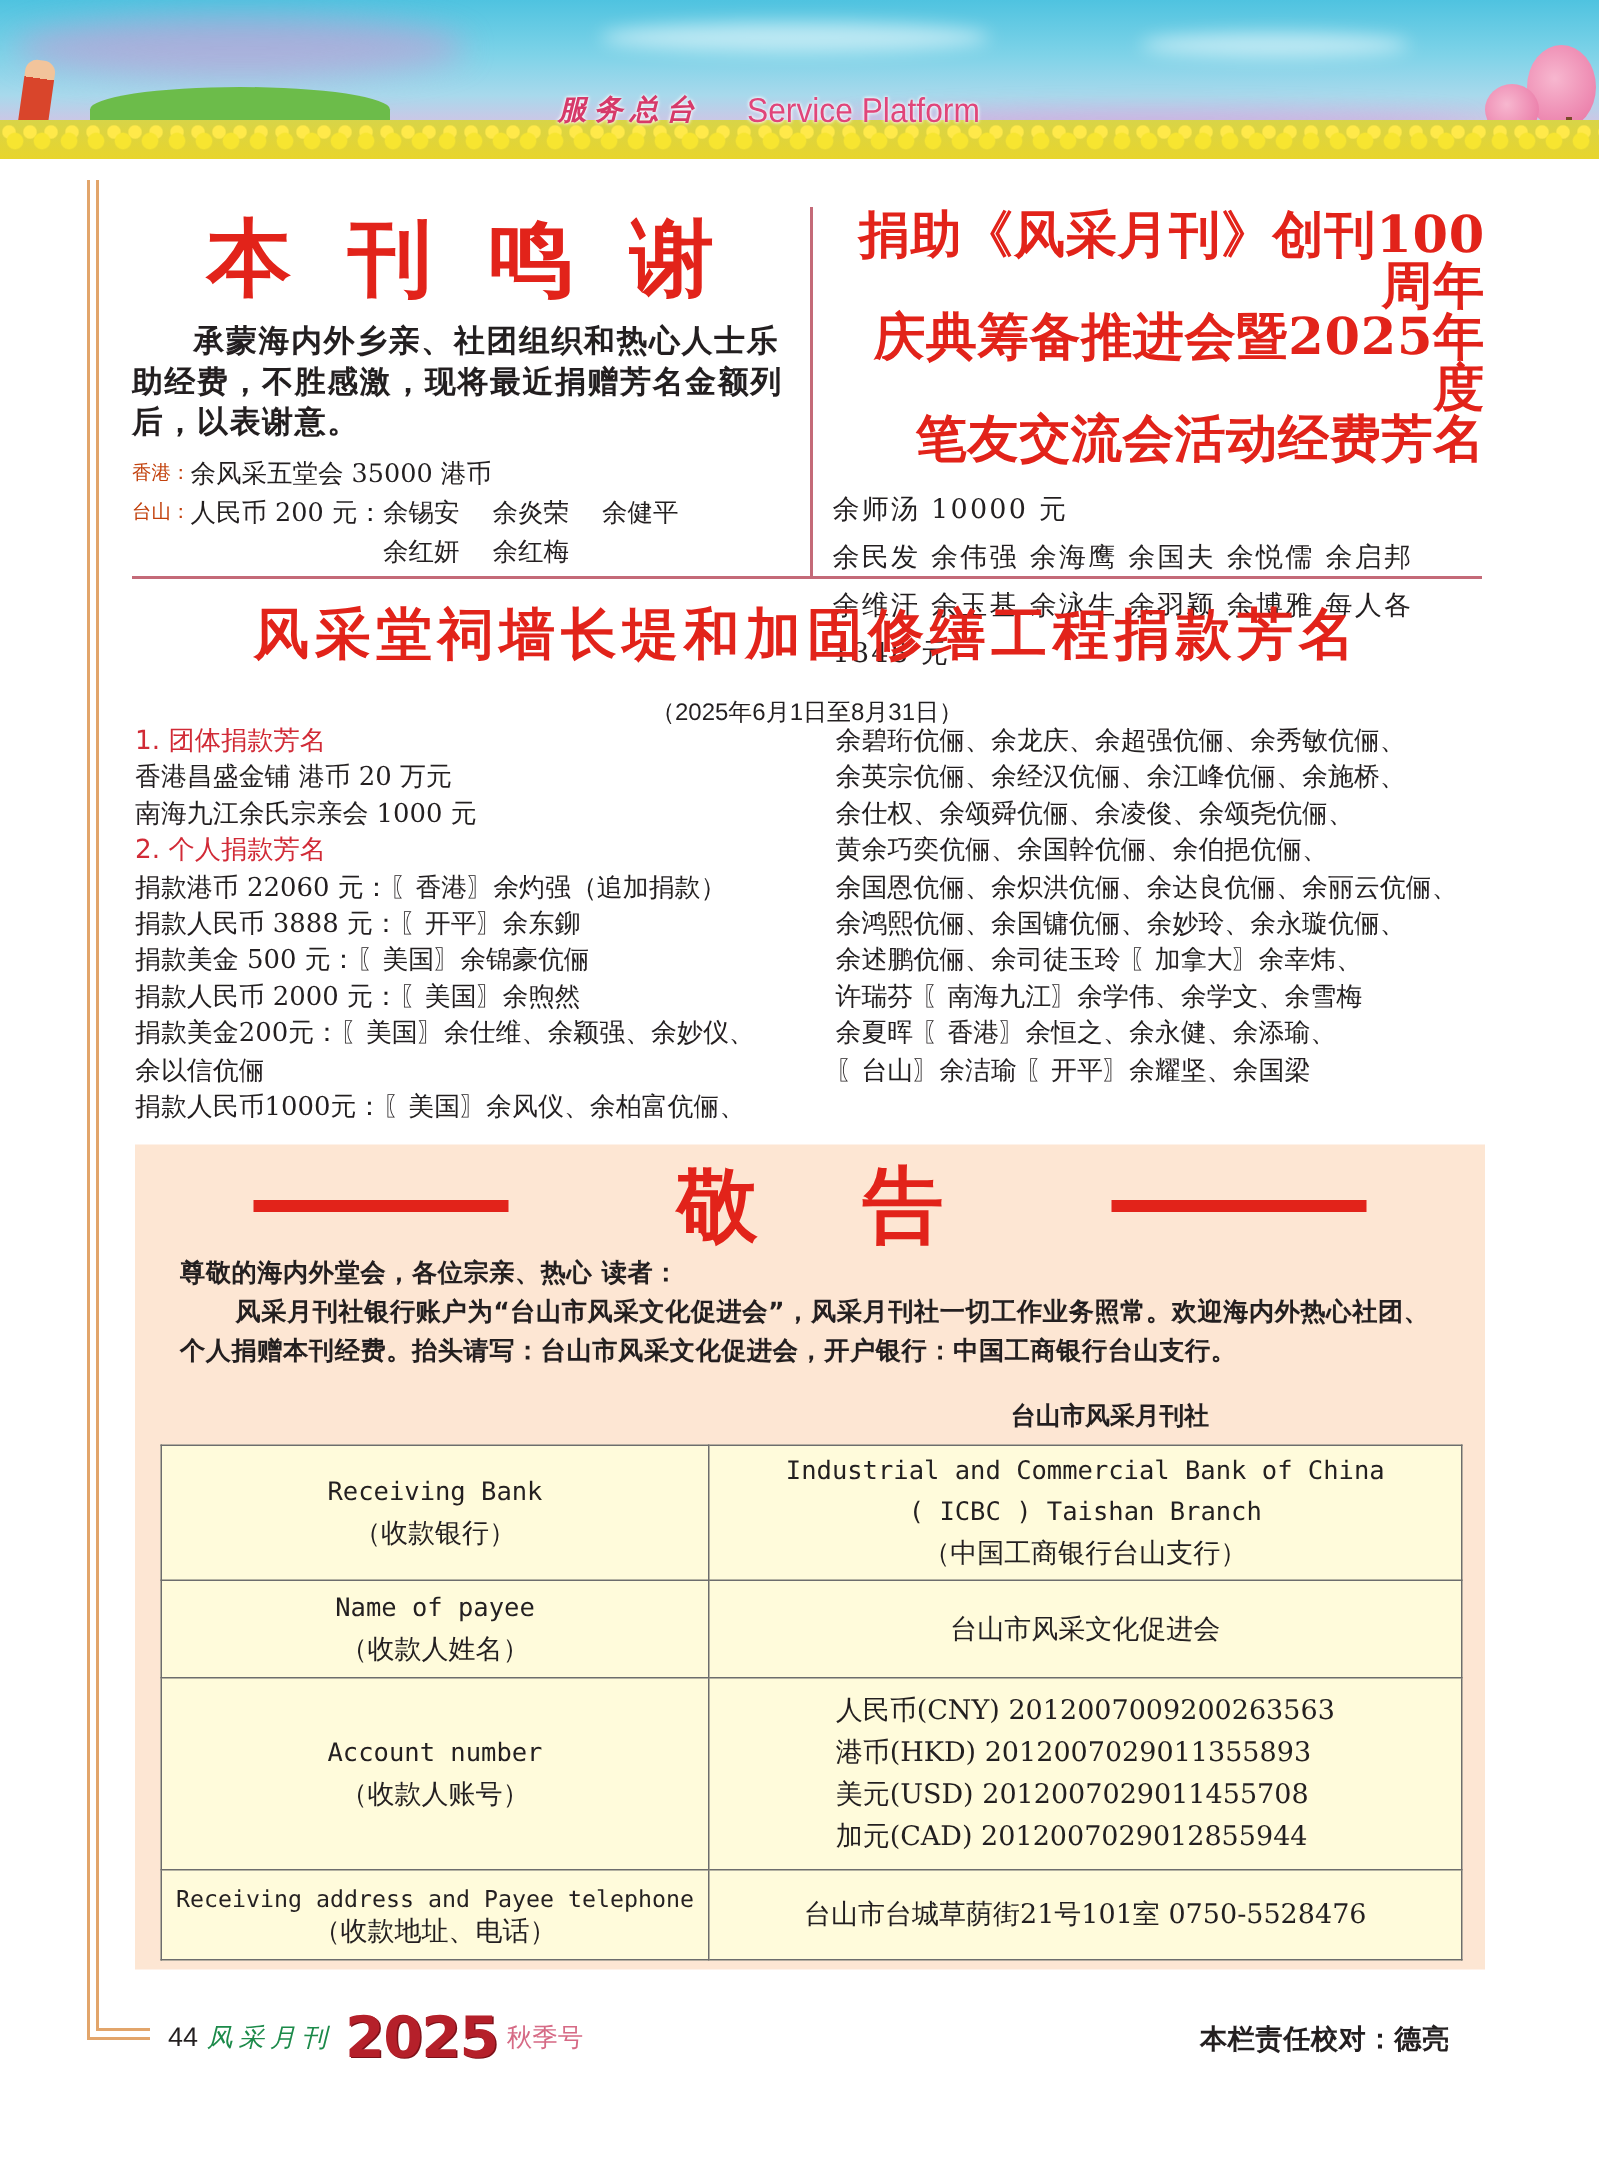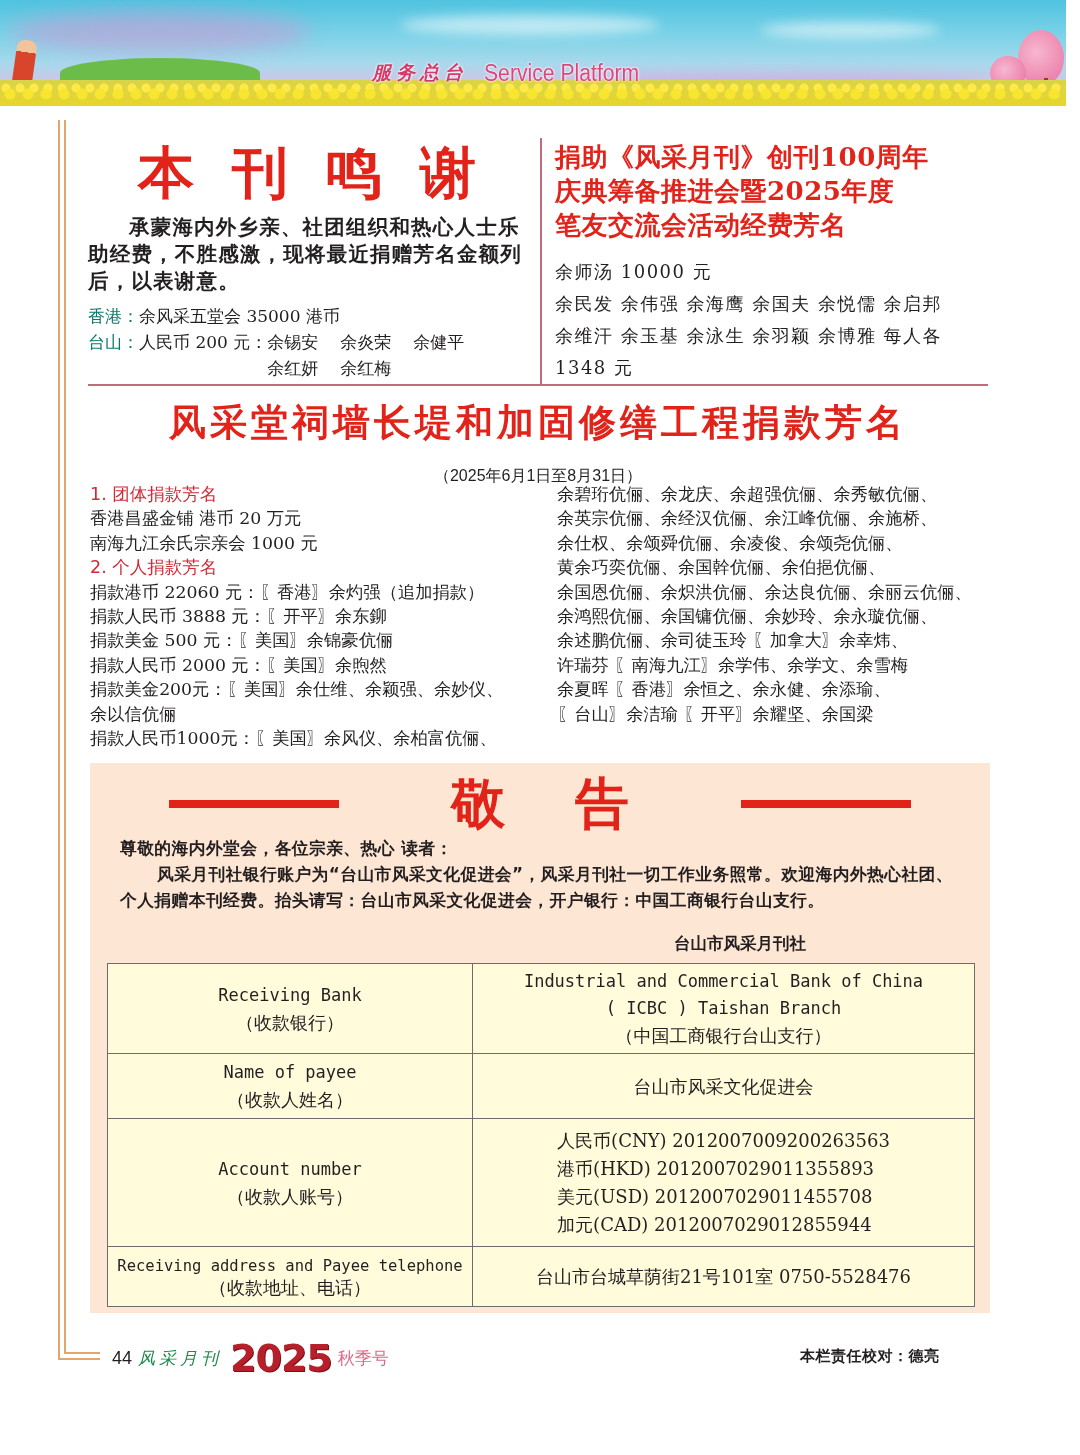--- a/index.html
+++ b/index.html
@@ -20,48 +20,48 @@
     background:
       radial-gradient(circle at 10px 14px, #f7e530 5px, transparent 6px) 0 0/18px 26px repeat-x,
       radial-gradient(circle at 6px 8px, #ffe94a 4px, transparent 5px) 0 0/14px 26px repeat-x,
       linear-gradient(180deg, #d8d448 0%, #e8d52c 100%); }
   .banner .hill { position: absolute; left: 60px; bottom: 18px; width: 200px; height: 30px; border-radius: 50% 50% 0 0;
     background: #6cbc4a; }
   .banner .girl { position: absolute; left: 14px; top: 40px; width: 20px; height: 55px;
     background: linear-gradient(180deg, #f2c49b 0 22%, #d9452b 22% 100%); border-radius: 8px 8px 2px 2px; transform: rotate(8deg); }
   .banner .tree { position: absolute; border-radius: 50%; background: radial-gradient(circle at 40% 40%, #f7b7cf, #e86fa0); }
   .banner .trunk { position: absolute; width: 4px; background: #7a4a2a; }
-  .banner-title { position: absolute; left: 372px; top: 58px; height: 30px; display: flex; align-items: center; gap: 16px; }
+  .banner-title { position: absolute; left: 372px; top: 58px; height: 30px; display: flex; align-items: center; gap: 30px; }
   .banner-title .cn { font-family: "DejaVu Serif", serif; font-style: italic; font-weight: bold; font-size: 19px; color: #d63a6a; letter-spacing: 5px;
     text-shadow: 0 0 3px #ffffff, 0 0 2px #ffffff; }
   .banner-title .en { font-family: "Liberation Sans", sans-serif; font-size: 23px; color: #e0457a; transform: scaleX(0.92); transform-origin: left;
     text-shadow: 0 0 3px #ffffff, 0 0 2px #ffffff; }
 
   
   .frame-v1 { position: absolute; left: 58px; top: 120px; width: 2px; height: 1240px; background: #e2a56b; }
   .frame-v2 { position: absolute; left: 64px; top: 120px; width: 2px; height: 1234px; background: #e2a56b; }
   .frame-h1 { position: absolute; left: 58px; top: 1358px; width: 42px; height: 2px; background: #e2a56b; }
   .frame-h2 { position: absolute; left: 64px; top: 1352px; width: 36px; height: 2px; background: #e2a56b; }
 
   
   .thanks { position: absolute; left: 88px; top: 138px; width: 440px; }
   .thanks-title { font-family: "DejaVu Sans", sans-serif; font-weight: bold; font-size: 56px; color: #e2231a;
     letter-spacing: 38px; text-align: center; padding-left: 36px; line-height: 70px; }
   .thanks-body { margin-top: 6px; font-size: 20.5px; font-weight: bold; line-height: 27px; color: #231f20; text-indent: 2em; letter-spacing: 1.2px; }
   .thanks-list { margin-top: 8px; font-family: "DejaVu Serif", serif; font-size: 17px; line-height: 26px; color: #231f20; }
   .thanks-list .row { display: flex; }
-  .thanks-list .loc { color: #0f766e; font-family: "DejaVu Sans", sans-serif; font-size: 17px; }
+  .thanks-list .loc { color: #c2410c; font-family: "DejaVu Sans", sans-serif; font-size: 13px; }
   .thanks-list .names { display: flex; flex-wrap: wrap; width: 230px; column-gap: 22px; }
 
   .v-divider { position: absolute; left: 540px; top: 138px; width: 2px; height: 246px; background: #c46a78; }
   .h-divider { position: absolute; left: 88px; top: 384px; width: 900px; height: 2px; background: #c46a78; }
 
   
   .fund { position: absolute; left: 555px; top: 140px; width: 435px; }
-  .fund-title { font-family: "DejaVu Serif", serif; font-weight: bold; font-size: 26px; line-height: 34px; color: #e2231a; text-align: left; letter-spacing: 0.5px; }
+  .fund-title { font-family: "DejaVu Serif", serif; font-weight: bold; font-size: 34px; line-height: 34px; color: #e2231a; text-align: right; letter-spacing: 0.5px; }
   .fund-body { margin-top: 14px; font-family: "DejaVu Serif", serif; font-size: 18px; line-height: 32px; color: #231f20; letter-spacing: 1.5px; }
 
   
   .wall-title { position: absolute; left: 88px; top: 398px; width: 900px; text-align: center;
     font-family: "DejaVu Serif", serif; font-weight: bold; font-size: 37px; color: #e2231a; letter-spacing: 4px; line-height: 48px; }
   .wall-date { position: absolute; left: 88px; top: 464px; width: 900px; text-align: center;
     font-family: "Liberation Sans", sans-serif; font-size: 16px; color: #231f20; line-height: 24px; }
 
   .wall-left { position: absolute; left: 90px; top: 482px; width: 450px;
     font-family: "DejaVu Serif", serif; font-size: 17.3px; line-height: 24.4px; color: #231f20; }
@@ -86,21 +86,21 @@
   .bank-table td.val .cn { font-family: "DejaVu Serif", serif; font-size: 18px; }
   .acct { display: inline-block; text-align: left; font-family: "DejaVu Serif", serif; font-size: 18px; line-height: 28px; }
 
   
   .footer-left { position: absolute; left: 112px; top: 1340px; height: 36px; display: flex; align-items: center; }
   .footer-left .pg { font-family: "Liberation Sans", sans-serif; font-size: 18px; color: #231f20; margin-right: 6px; }
   .footer-left .mag { font-family: "DejaVu Serif", serif; font-style: italic; font-size: 17px; color: #1c8a4a; letter-spacing: 4px; margin-right: 8px; }
   .footer-left .yr { font-family: "DejaVu Sans", sans-serif; font-weight: bold; font-size: 38px; color: #b5202a; letter-spacing: -1px; margin-right: 6px;
     text-shadow: 1px 1px 0 #7c1018; }
   .footer-left .season { font-size: 17px; color: #d66a85; }
-  .footer-right { position: absolute; left: 800px; top: 1347px; font-size: 15px; font-weight: bold; color: #231f20; letter-spacing: 0.5px; }
+  .footer-right { position: absolute; left: 800px; top: 1347px; font-size: 18px; font-weight: bold; color: #231f20; letter-spacing: 0.5px; }
 </style>
 </head>
 <body>
 
 <div class="banner">
   <div class="purple-haze"></div>
   <div class="purple-haze2"></div>
   <div class="cloud" style="left:400px;top:15px;width:260px;height:20px;"></div>
   <div class="cloud" style="left:760px;top:22px;width:180px;height:16px;"></div>
   <div class="hill"></div>

